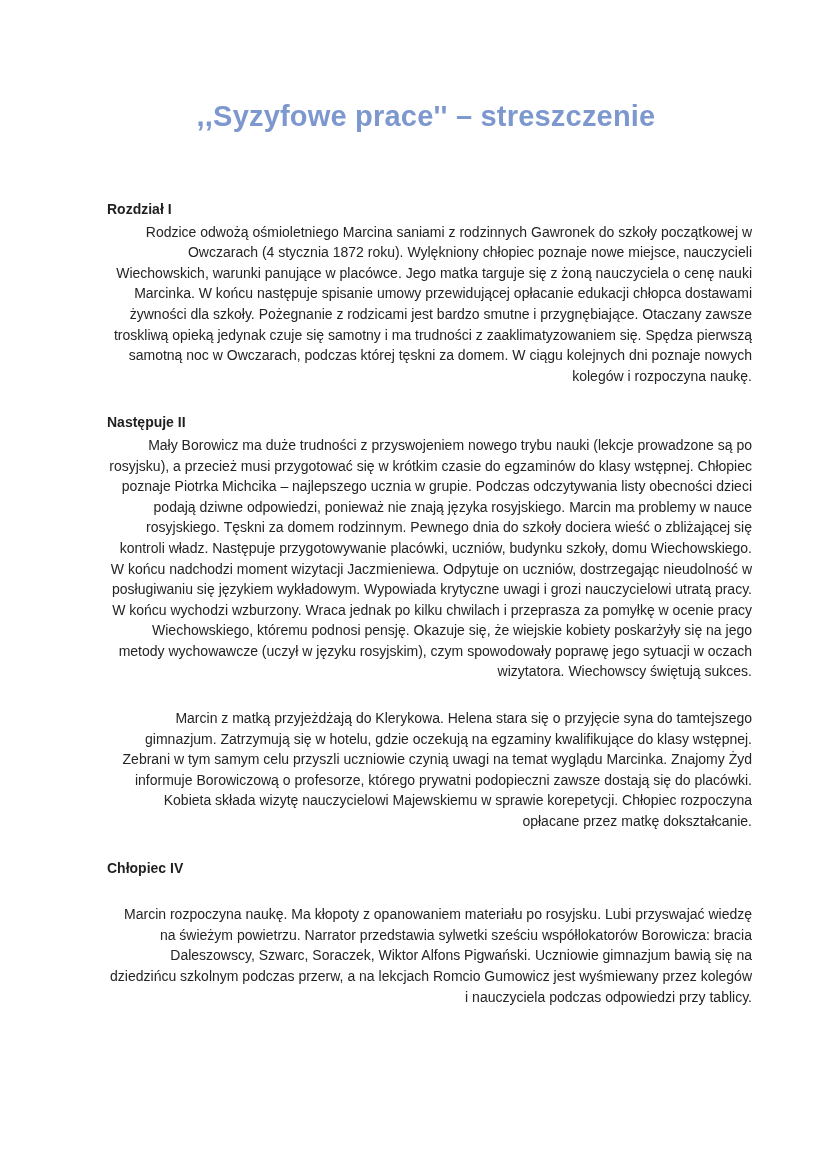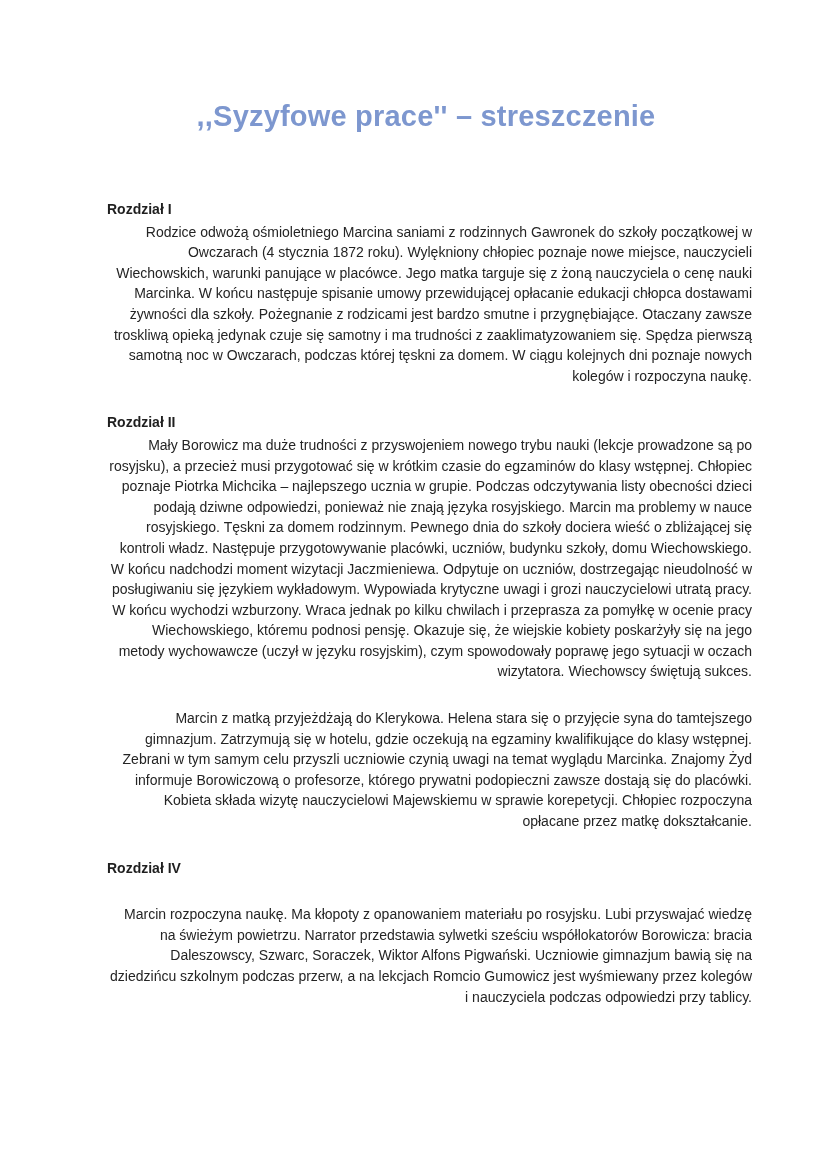--- a/index.html
+++ b/index.html
@@ -56,29 +56,29 @@
 <div class="page">
   <h1 class="doc-title" style="color: rgb(125, 151, 207);">,,Syzyfowe prace'' – streszczenie</h1>
 
   <div class="content">
   <section class="chapter">
     <h2>Rozdział I</h2>
     <p>Rodzice odwożą ośmioletniego Marcina saniami z rodzinnych Gawronek do szkoły początkowej w Owczarach (4 stycznia 1872 roku). Wylękniony chłopiec poznaje nowe miejsce, nauczycieli Wiechowskich, warunki panujące w placówce. Jego matka targuje się z żoną nauczyciela o cenę nauki Marcinka. W końcu następuje spisanie umowy przewidującej opłacanie edukacji chłopca dostawami żywności dla szkoły. Pożegnanie z rodzicami jest bardzo smutne i przygnębiające. Otaczany zawsze troskliwą opieką jedynak czuje się samotny i ma trudności z zaaklimatyzowaniem się. Spędza pierwszą samotną noc w Owczarach, podczas której tęskni za domem. W ciągu kolejnych dni poznaje nowych kolegów i rozpoczyna naukę.</p>
   </section>
 
   <section class="chapter">
-    <h2>Rozdział II</h2>
+    <h2>Następuje II</h2>
     <p>Mały Borowicz ma duże trudności z przyswojeniem nowego trybu nauki (lekcje prowadzone są po rosyjsku), a przecież musi przygotować się w krótkim czasie do egzaminów do klasy wstępnej. Chłopiec poznaje Piotrka Michcika – najlepszego ucznia w grupie. Podczas odczytywania listy obecności dzieci podają dziwne odpowiedzi, ponieważ nie znają języka rosyjskiego. Marcin ma problemy w nauce rosyjskiego. Tęskni za domem rodzinnym. Pewnego dnia do szkoły dociera wieść o zbliżającej się kontroli władz. Następuje przygotowywanie placówki, uczniów, budynku szkoły, domu Wiechowskiego. W końcu nadchodzi moment wizytacji Jaczmieniewa. Odpytuje on uczniów, dostrzegając nieudolność w posługiwaniu się językiem wykładowym. Wypowiada krytyczne uwagi i grozi nauczycielowi utratą pracy. W końcu wychodzi wzburzony. Wraca jednak po kilku chwilach i przeprasza za pomyłkę w ocenie pracy Wiechowskiego, któremu podnosi pensję. Okazuje się, że wiejskie kobiety poskarżyły się na jego metody wychowawcze (uczył w języku rosyjskim), czym spowodowały poprawę jego sytuacji w oczach wizytatora. Wiechowscy świętują sukces.</p>
   </section>
 
   <section class="chapter">
     <p>Marcin z matką przyjeżdżają do Klerykowa. Helena stara się o przyjęcie syna do tamtejszego gimnazjum. Zatrzymują się w hotelu, gdzie oczekują na egzaminy kwalifikujące do klasy wstępnej. Zebrani w tym samym celu przyszli uczniowie czynią uwagi na temat wyglądu Marcinka. Znajomy Żyd informuje Borowiczową o profesorze, którego prywatni podopieczni zawsze dostają się do placówki. Kobieta składa wizytę nauczycielowi Majewskiemu w sprawie korepetycji. Chłopiec rozpoczyna opłacane przez matkę dokształcanie.</p>
   </section>
 
   <section class="chapter">
-    <h2>Rozdział IV</h2>
+    <h2>Chłopiec IV</h2>
   </section>
 
   <section class="chapter">
     <p>Marcin rozpoczyna naukę. Ma kłopoty z opanowaniem materiału po rosyjsku. Lubi przyswajać wiedzę na świeżym powietrzu. Narrator przedstawia sylwetki sześciu współlokatorów Borowicza: bracia Daleszowscy, Szwarc, Soraczek, Wiktor Alfons Pigwański. Uczniowie gimnazjum bawią się na dziedzińcu szkolnym podczas przerw, a na lekcjach Romcio Gumowicz jest wyśmiewany przez kolegów i nauczyciela podczas odpowiedzi przy tablicy.</p>
   </section>
 </div>
 </div>
 
 </body></html>

